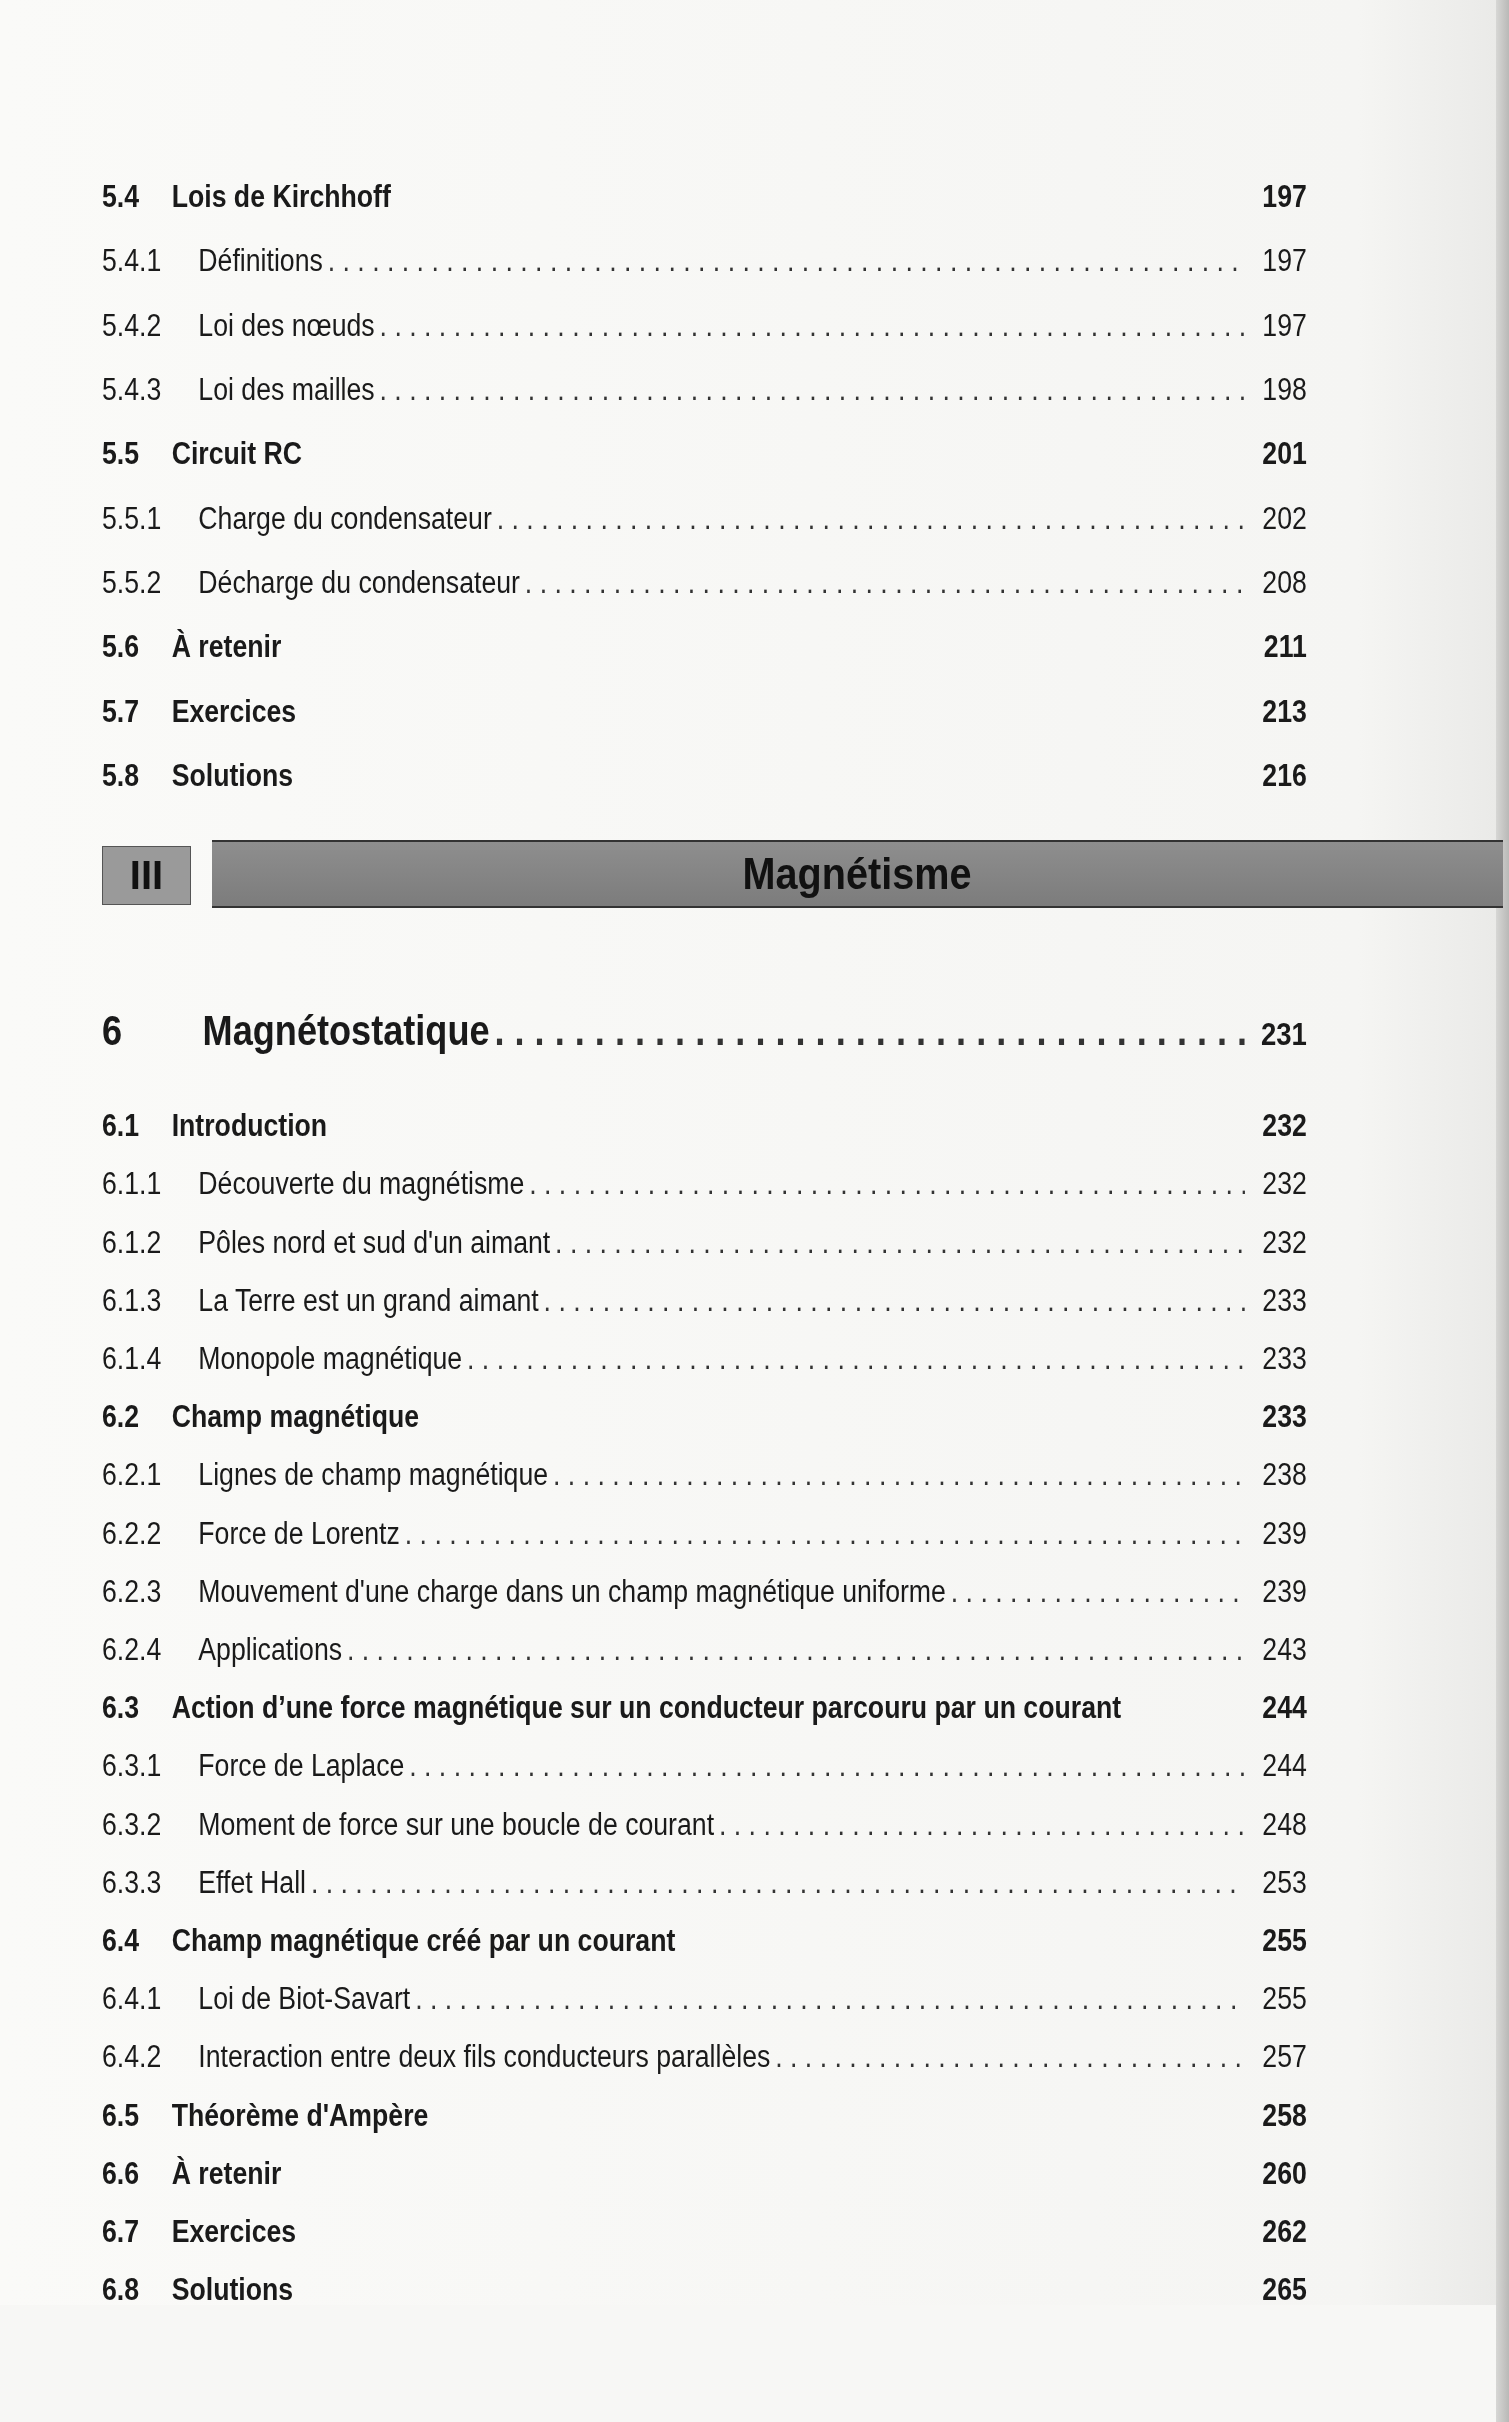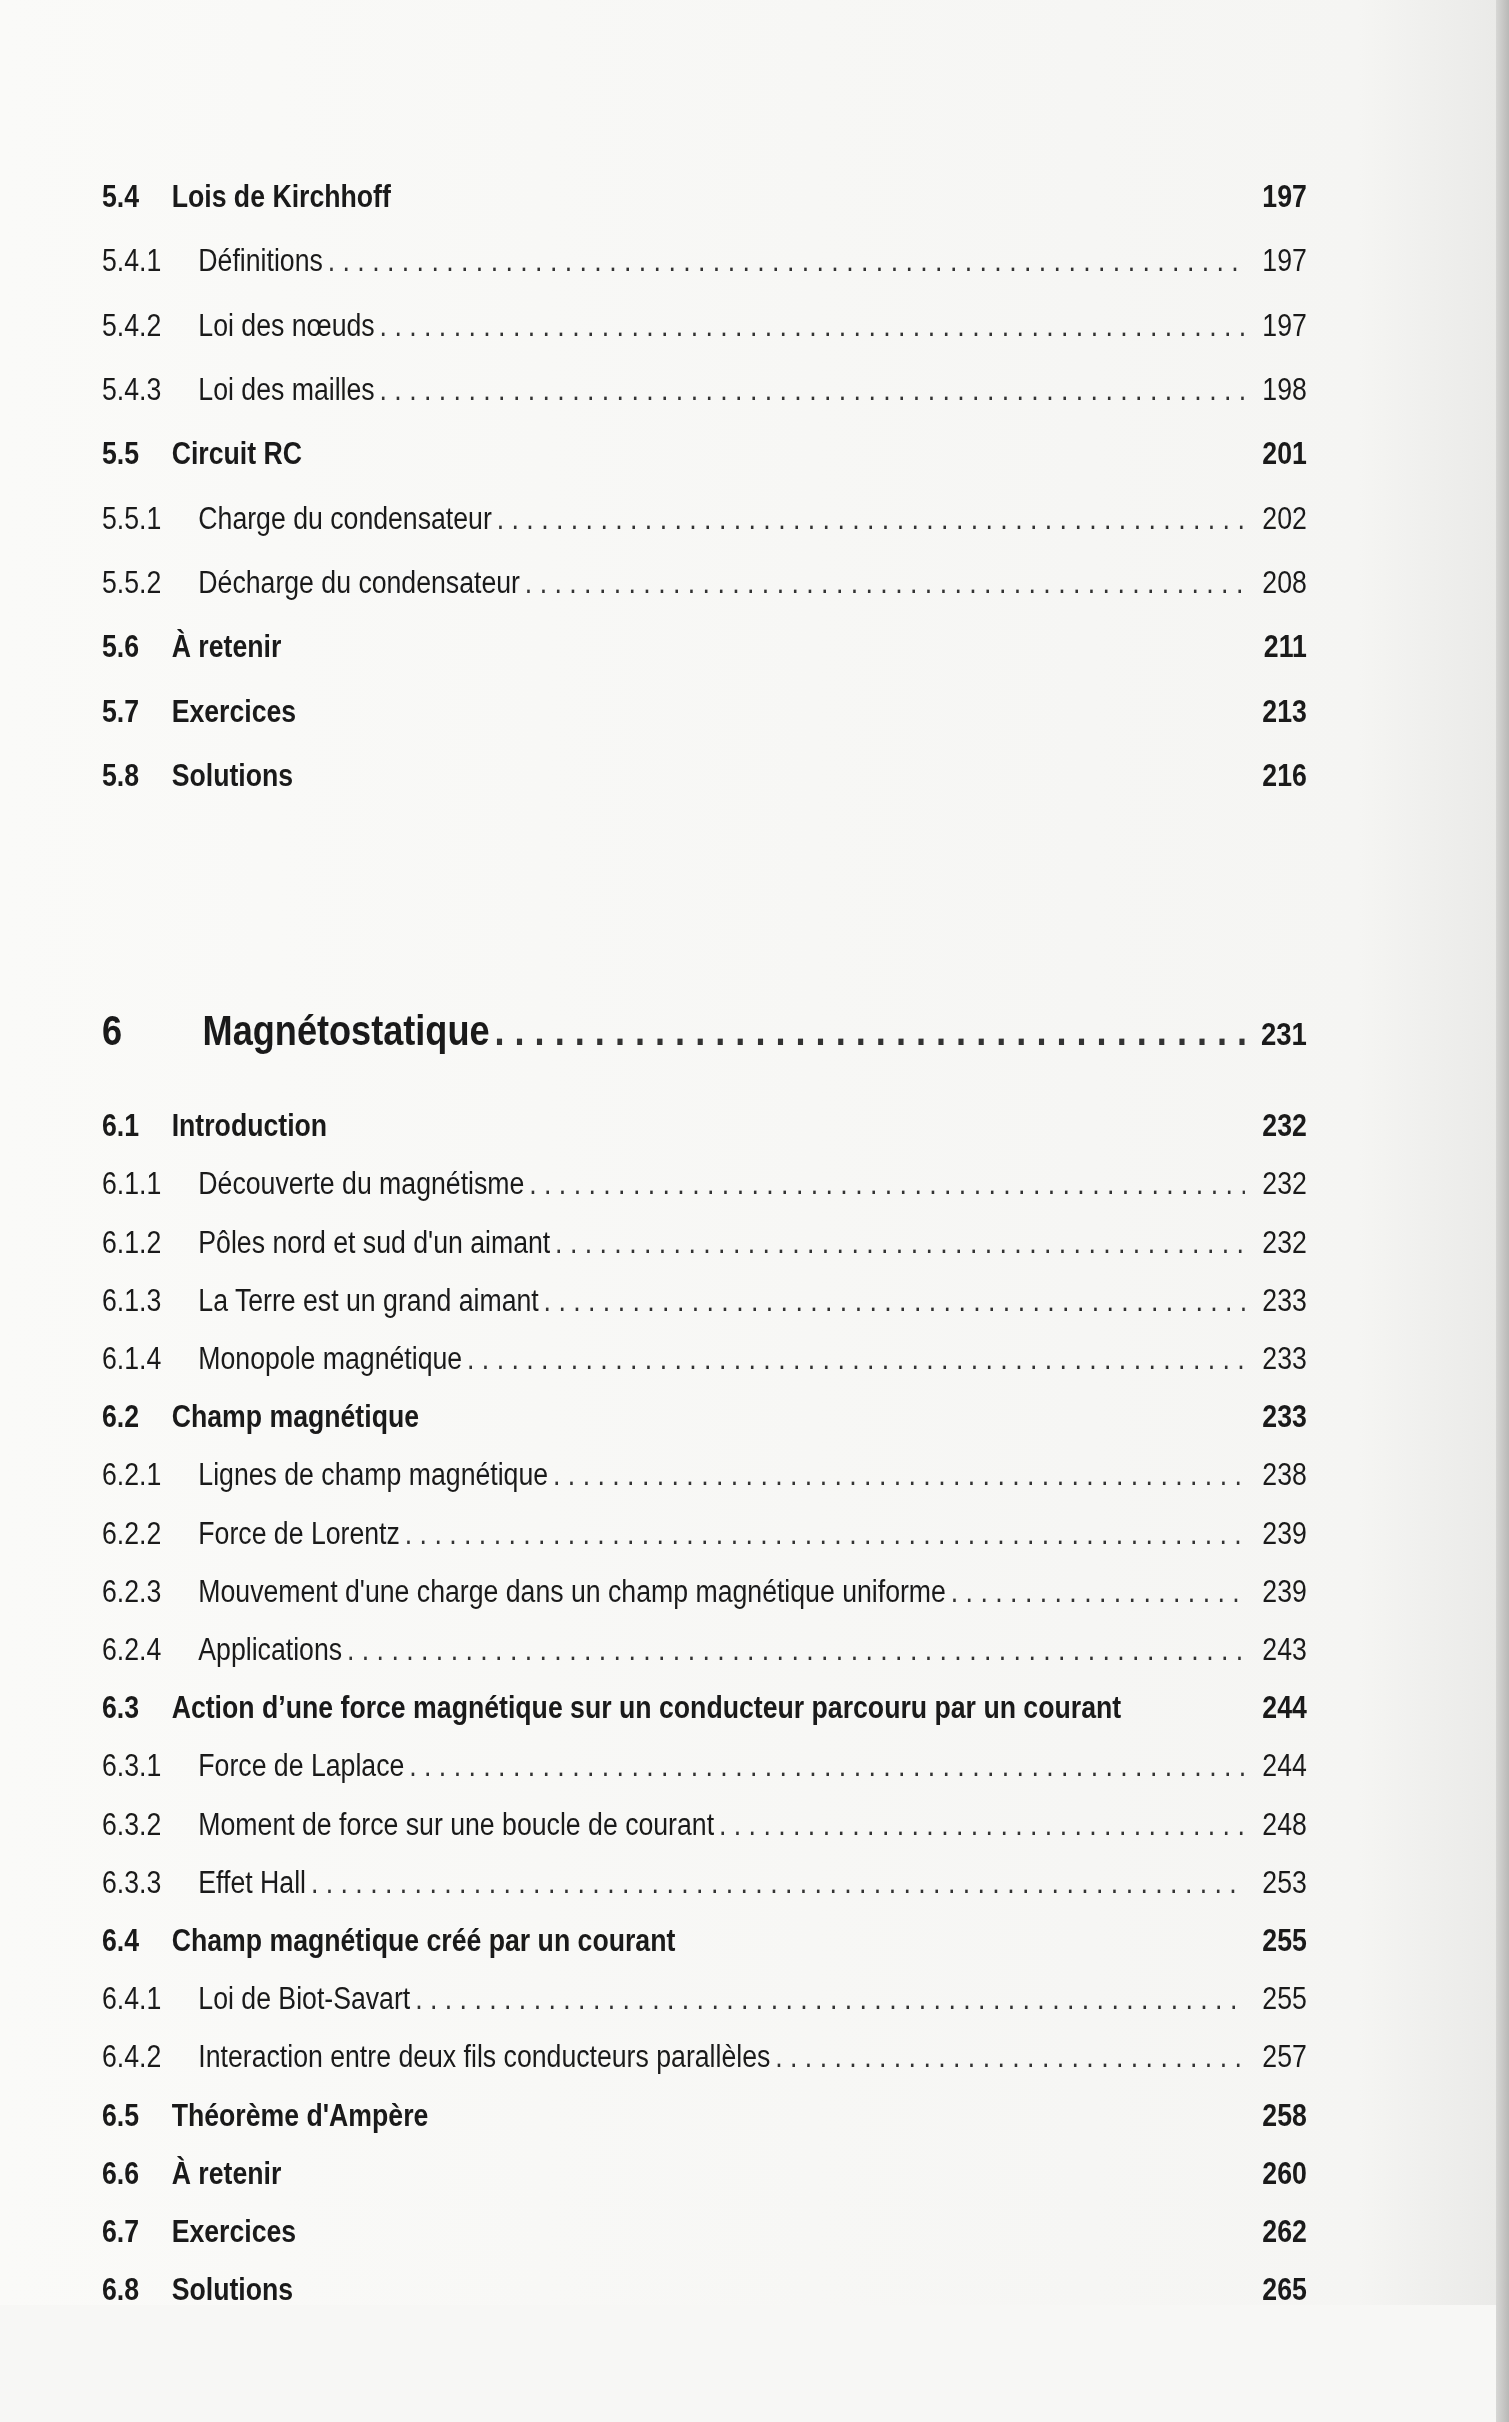--- a/index.html
+++ b/index.html
@@ -99,20 +99,26 @@
         <span class="page-num">213</span>
       </div>
       <div class="row sec" style="top: 757px;">
         <span class="num">5.8</span>
         <span class="title">Solutions</span>
         <span class="spacer"></span>
         <span class="page-num">216</span>
       </div>
     </div>
 
+  <div class="part-banner">
+    <div class="part-num">III</div>
+    <div class="part-bar">
+      <span class="part-title">Magnétisme</span>
+    </div>
+  </div>
 
   <div class="toc" style="top:0">
     <div class="row chap" style="top:1005px">
       <span class="num">6</span>
       <span class="title">Magnétostatique</span>
       <span class="dots"></span>
       <span class="page-num">231</span>
     </div>
   </div>
 

